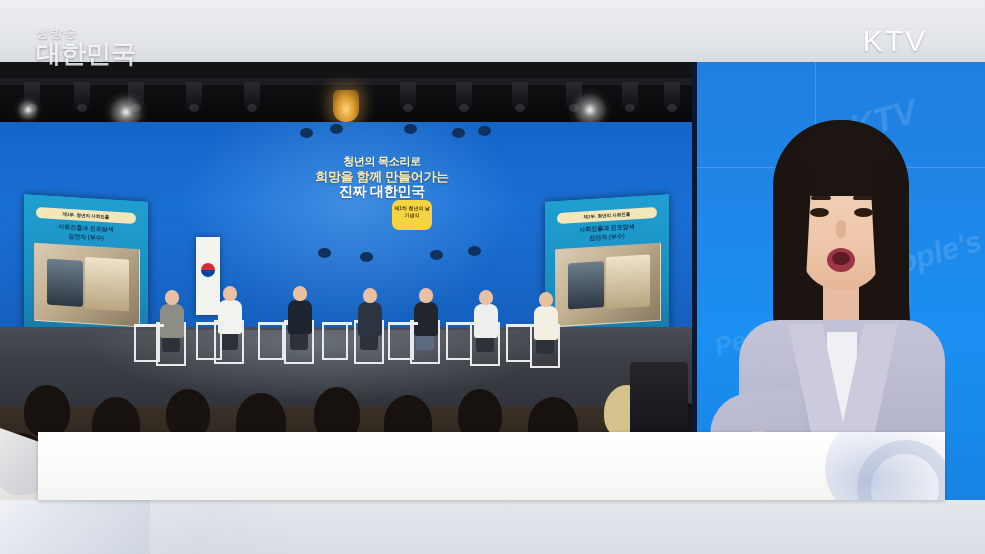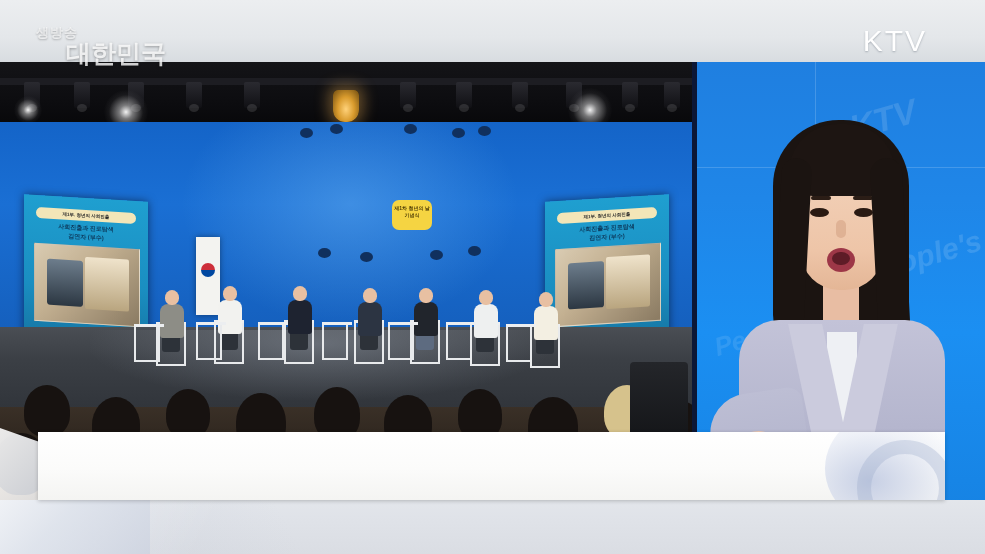--- a/index.html
+++ b/index.html
@@ -39,21 +39,21 @@
     letter-spacing: 1px;
     line-height: 14px;
     text-shadow: 0 1px 2px rgba(0,0,0,0.25);
   }
   .live-logo .ll-big {
     display: block;
     font-size: 25px;
     font-weight: bold;
     color: rgba(255,255,255,0.80);
     letter-spacing: 0px;
-    text-align: right;
+    text-align: left;
     line-height: 27px;
     text-shadow: 0 1px 3px rgba(0,0,0,0.35);
   }
   .ktv-logo {
     position: absolute;
     right: 58px; top: 24px;
     font-size: 30px;
     font-weight: normal;
     letter-spacing: 2px;
     color: #ffffff;
@@ -504,20 +504,25 @@
       <div class="dot-deco" style="left:300px;top:6px;"></div>
       <div class="dot-deco" style="left:330px;top:2px;"></div>
       <div class="dot-deco" style="left:404px;top:2px;"></div>
       <div class="dot-deco" style="left:452px;top:6px;"></div>
       <div class="dot-deco" style="left:478px;top:4px;"></div>
       <div class="dot-deco" style="left:318px;top:126px;"></div>
       <div class="dot-deco" style="left:360px;top:130px;"></div>
       <div class="dot-deco" style="left:430px;top:128px;"></div>
       <div class="dot-deco" style="left:468px;top:124px;"></div>
 
+      <div class="center-art">
+        <div class="l1">청년의 목소리로</div>
+        <div class="l2">희망을 함께 만들어가는</div>
+        <div class="l3">진짜 대한민국</div>
+      </div>
 
       <div class="badge-bubble">제1차 청년의 날 기념식</div>
 
       <div class="side-panel left">
         <div class="sp-tag">제1부. 청년의 사회진출</div>
         <div class="sp-title">
           <span>사회진출과 진로탐색</span><br>
           <span>김연자 (부수)</span>
         </div>
         <div class="sp-photo"></div>

